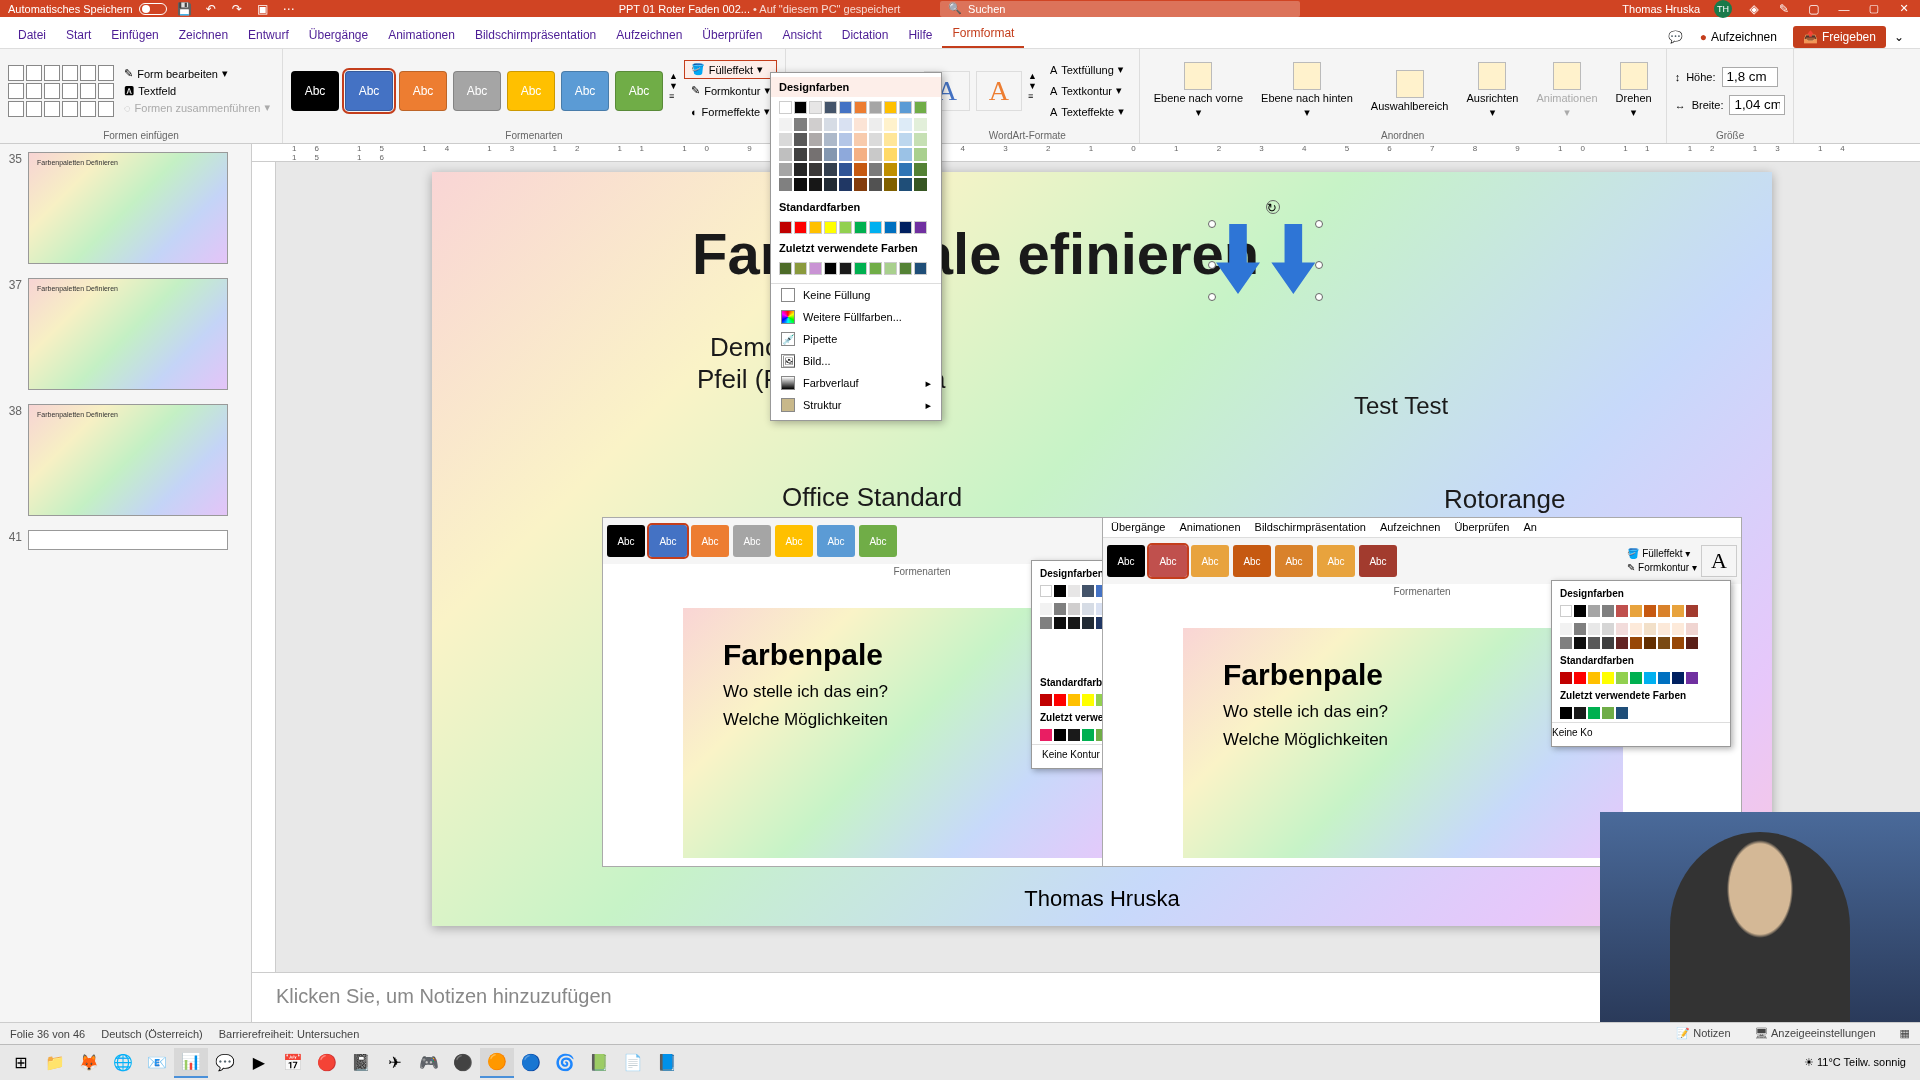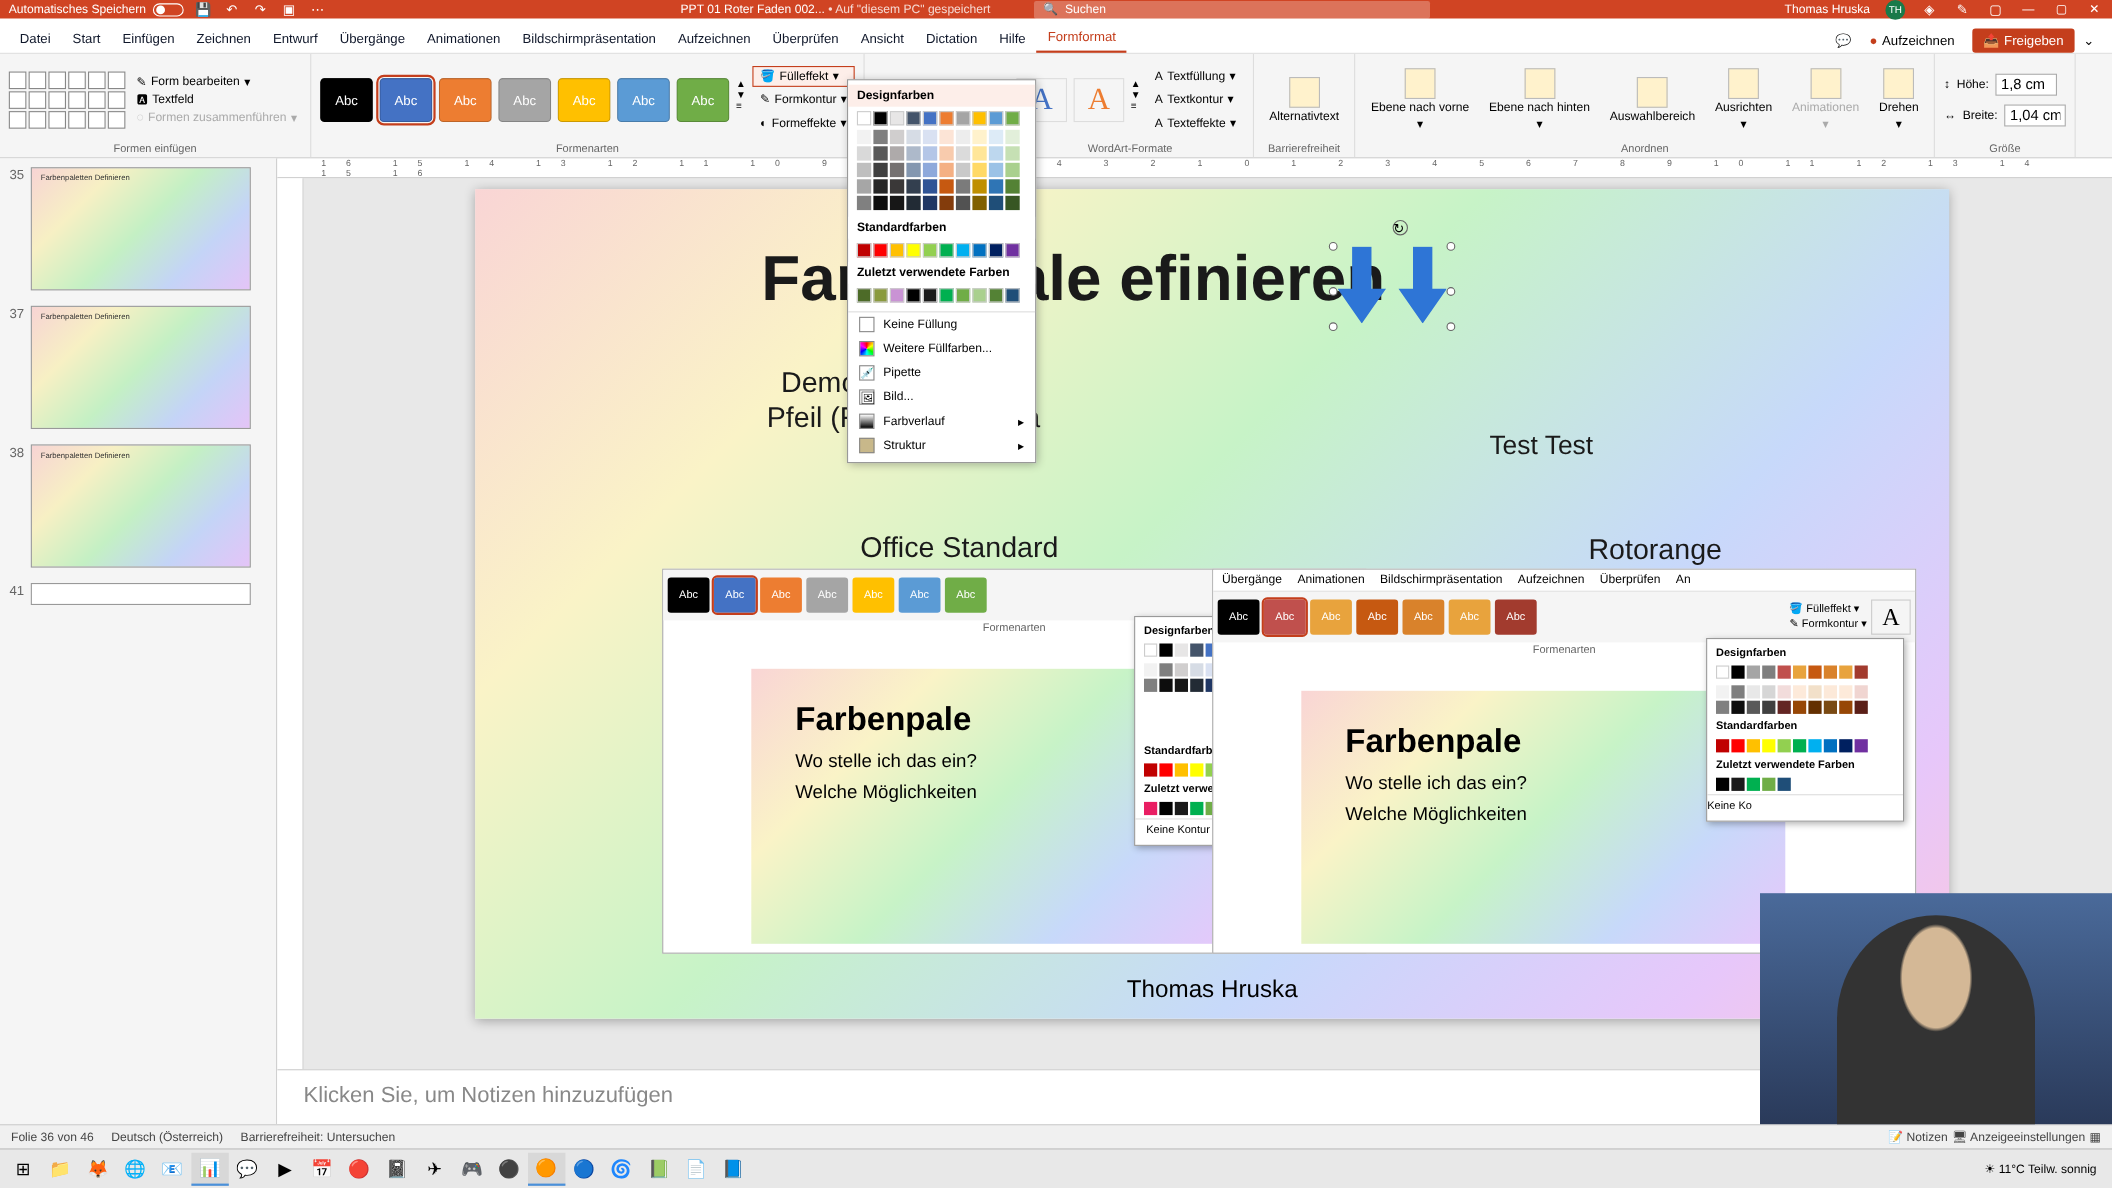--- a/index.html
+++ b/index.html
@@ -13,21 +13,21 @@
 .toggle::after { content: ""; position: absolute; width: 8px; height: 8px; background: #fff; border-radius: 50%; top: 1px; left: 2px; }
 .qat-icon { width: 16px; height: 16px; display: flex; align-items: center; justify-content: center; font-size: 12px; }
 .titlebar-center { flex: 1; text-align: center; }
 .search-box { width: 360px; height: 16px; background: rgba(255,255,255,0.25); border-radius: 2px; margin-left: 40px; display: flex; align-items: center; padding: 0 8px; gap: 6px; }
 .titlebar-right { display: flex; align-items: center; gap: 14px; }
 .user-badge { width: 18px; height: 18px; background: #1a7a4a; border-radius: 50%; display: flex; align-items: center; justify-content: center; font-size: 9px; }
 .win-btn { width: 16px; height: 16px; display: flex; align-items: center; justify-content: center; }
 
 
 .ribbon-tabs { height: 32px; background: #fff; border-bottom: 1px solid #ddd; display: flex; align-items: flex-end; padding: 0 8px; }
-.ribbon-tab { padding: 6px 10px; font-size: 12px; color: #0f172a; cursor: pointer; }
+.ribbon-tab { padding: 6px 10px; font-size: 12px; color: #4c1d95; cursor: pointer; }
 .ribbon-tab.active { color: #c43e1c; border-bottom: 2px solid #c43e1c; }
 .ribbon-tabs-right { margin-left: auto; display: flex; align-items: center; gap: 8px; padding-right: 8px; }
 .right-btn { padding: 4px 8px; display: flex; align-items: center; gap: 4px; font-size: 12px; }
 .share-btn { background: #c43e1c; color: #fff; border-radius: 3px; padding: 4px 10px; }
 
 
 .ribbon { height: 95px; background: #f5f5f5; border-bottom: 1px solid #ccc; display: flex; }
 .ribbon-group { border-right: 1px solid #ddd; padding: 4px 8px 2px; display: flex; flex-direction: column; }
 .ribbon-group-body { flex: 1; display: flex; align-items: center; gap: 6px; }
 .ribbon-group-label { text-align: center; font-size: 10px; color: #666; padding-top: 2px; }
@@ -92,21 +92,21 @@
 .author { position: absolute; bottom: 14px; left: 50%; transform: translateX(-50%); font-size: 22px; }
 
 .notes-area { height: 50px; border-top: 1px solid #ccc; padding: 12px 24px; font-size: 20px; color: #888; background: #fff; position: absolute; bottom: 0; left: 0; right: 0; }
 
 
 .webcam { position: absolute; right: 0; bottom: 58px; width: 320px; height: 210px; background: linear-gradient(#4a6a9a, #2a3a5a); z-index: 200; }
 .webcam-person { position: absolute; bottom: 0; left: 50%; transform: translateX(-50%); width: 180px; height: 190px; background: radial-gradient(ellipse at 50% 30%, #d4b896 24%, #333 26%); border-radius: 50% 50% 0 0; }
 
 
 .statusbar { height: 22px; background: #f0f0f0; border-top: 1px solid #ccc; display: flex; align-items: center; padding: 0 10px; font-size: 11px; color: #444; gap: 16px; position: absolute; bottom: 36px; left: 0; right: 0; }
-.statusbar-right { margin-left: auto; display: flex; align-items: flex-start; gap: 4px; }
+.statusbar-right { margin-left: auto; display: flex; align-items: flex-start; gap: 24px; }
 
 
 .taskbar { height: 36px; background: #e8e8e8; border-top: 1px solid #bbb; display: flex; align-items: center; padding: 0 4px; position: absolute; bottom: 0; left: 0; right: 0; }
 .task-icon { width: 34px; height: 30px; display: flex; align-items: center; justify-content: center; font-size: 16px; }
 .task-icon.active { border-bottom: 2px solid #4a90d9; background: #d8d8d8; }
 .taskbar-right { margin-left: auto; display: flex; align-items: center; gap: 10px; font-size: 11px; padding-right: 10px; }
 </style>
 </head>
 <body>
 
@@ -229,29 +229,20 @@
       <div style="display:flex;flex-direction:column;justify-content:space-between;height:40px;font-size:9px">▲<br>▼<br>≡</div>
       <div class="fill-col">
         <div class="fill-item">A <span>Textfüllung</span> ▾</div>
         <div class="fill-item">A <span>Textkontur</span> ▾</div>
         <div class="fill-item">A <span>Texteffekte</span> ▾</div>
       </div>
     </div>
     <div class="ribbon-group-label">WordArt-Formate</div>
   </div>
 
-  <div class="ribbon-group">
-    <div class="ribbon-group-body">
-      <div class="vert-btn">
-          <div class="vert-icon"></div>
-          <span>Alternativtext</span>
-        </div>
-    </div>
-    <div class="ribbon-group-label">Barrierefreiheit</div>
-  </div>
 
   <div class="ribbon-group">
     <div class="ribbon-group-body">
       <div class="vert-btn"><div class="vert-icon"></div><span>Ebene nach vorne</span> ▾</div>
       <div class="vert-btn"><div class="vert-icon"></div><span>Ebene nach hinten</span> ▾</div>
       <div class="vert-btn">
           <div class="vert-icon"></div>
           <span>Auswahlbereich</span>
         </div>
       <div class="vert-btn"><div class="vert-icon"></div><span>Ausrichten</span> ▾</div>

